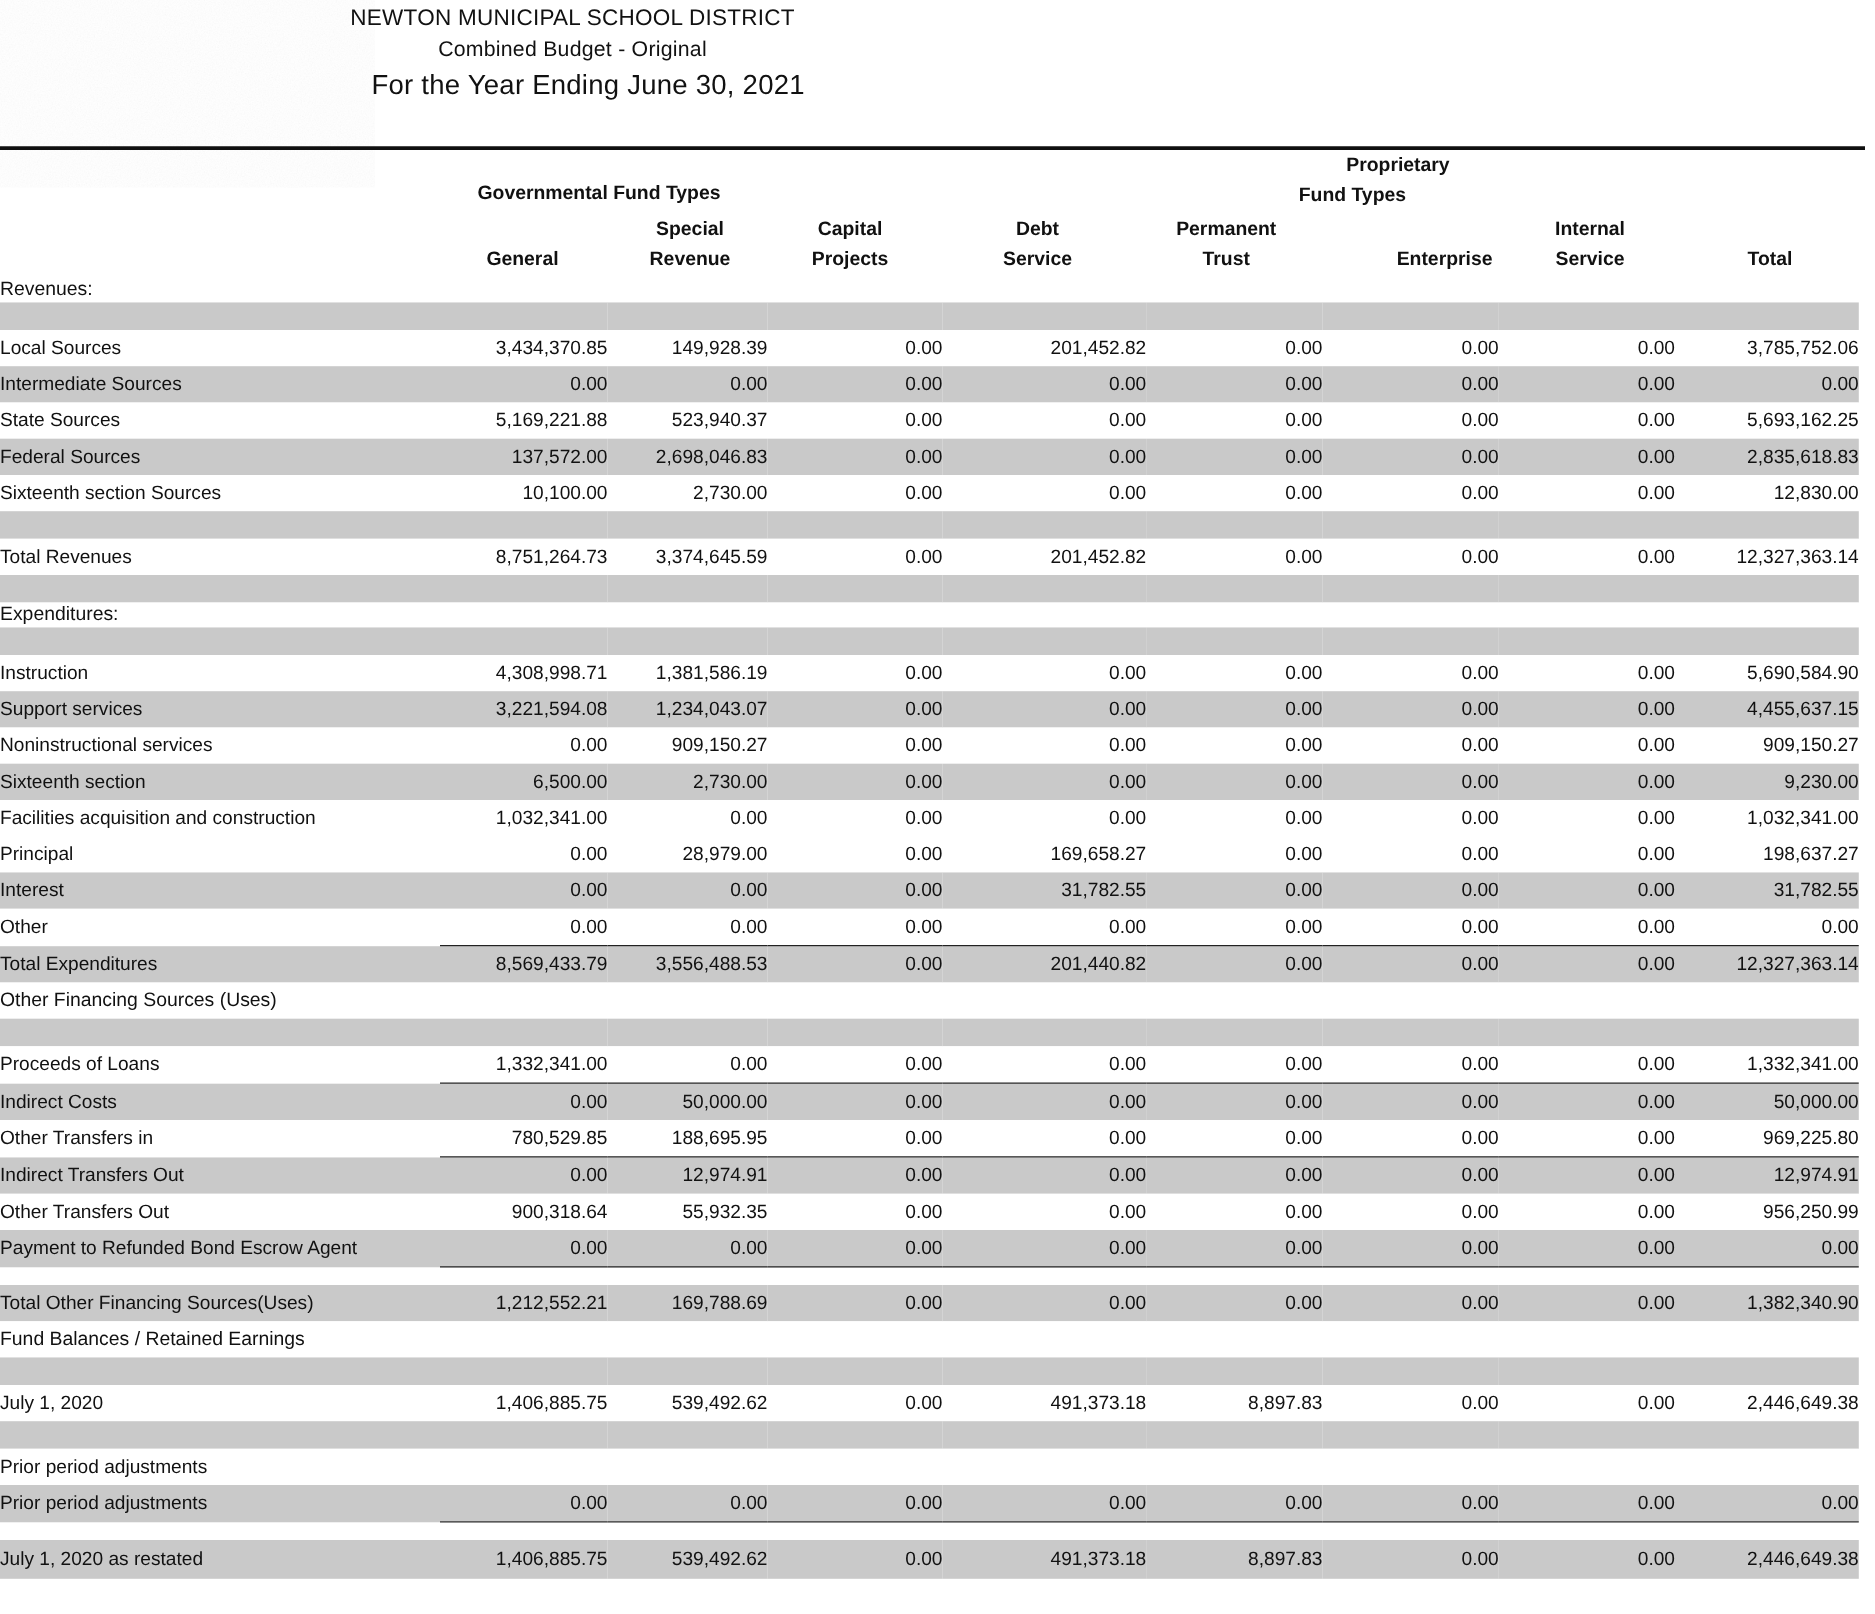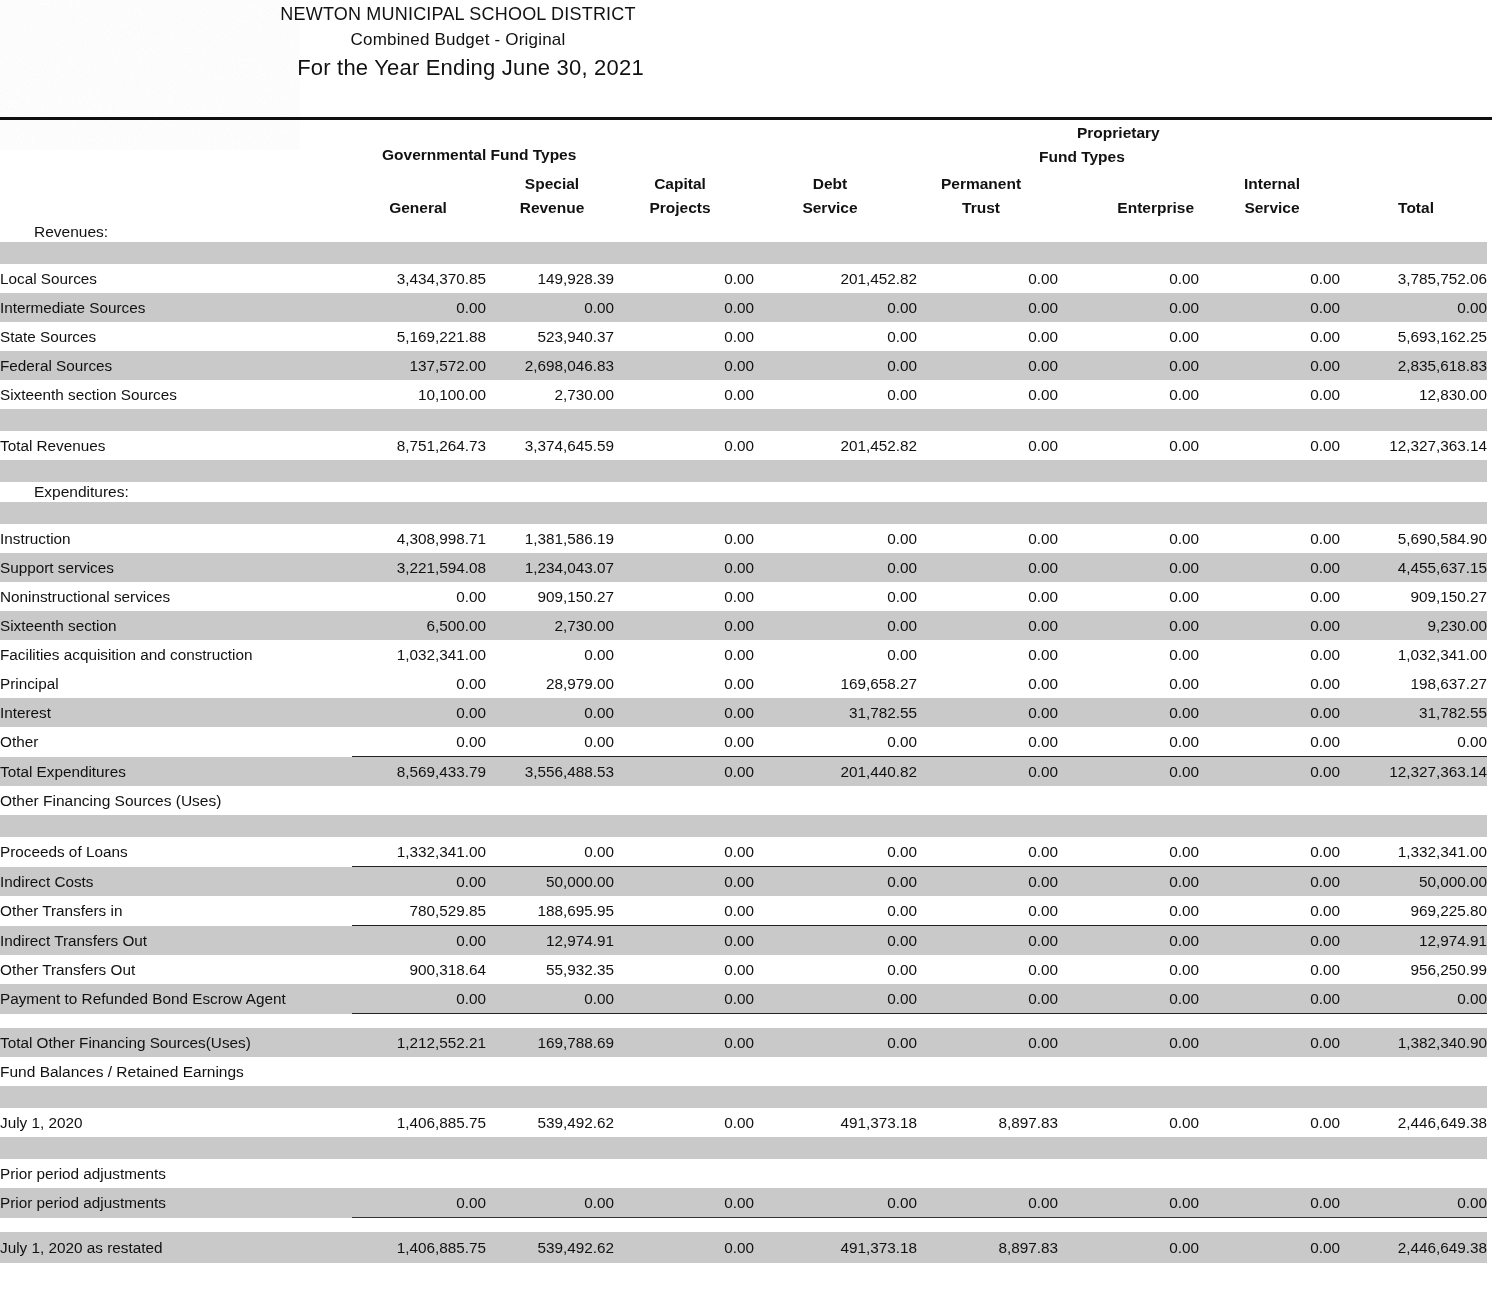--- a/index.html
+++ b/index.html
@@ -83,21 +83,21 @@
   }
   td.num {
     text-align: right;
     padding-right: 7px;
   }
   tr.band td { background: #d7d7d7; }
   tr.band td { box-shadow: inset 0 0 0 999px rgba(170,170,170,.30); }
   tr.white td { background: #ffffff; }
 
   
-  tr.short td { height: 20px; line-height: 20px; padding-left: 34px; }
+  tr.short td { height: 20px; line-height: 20px; }
   tr.tall  td { height: 26px; line-height: 31px; }
   tr.gap   td { height: 14px; line-height: 14px; }
   tr.gap2  td { height: 22px; line-height: 22px; }
 
   
   .ind0 { padding-left: 4px; }
   .ind1 { padding-left: 26px; }
   .ind2 { padding-left: 44px; }
   .ind3 { padding-left: 64px; }
 

